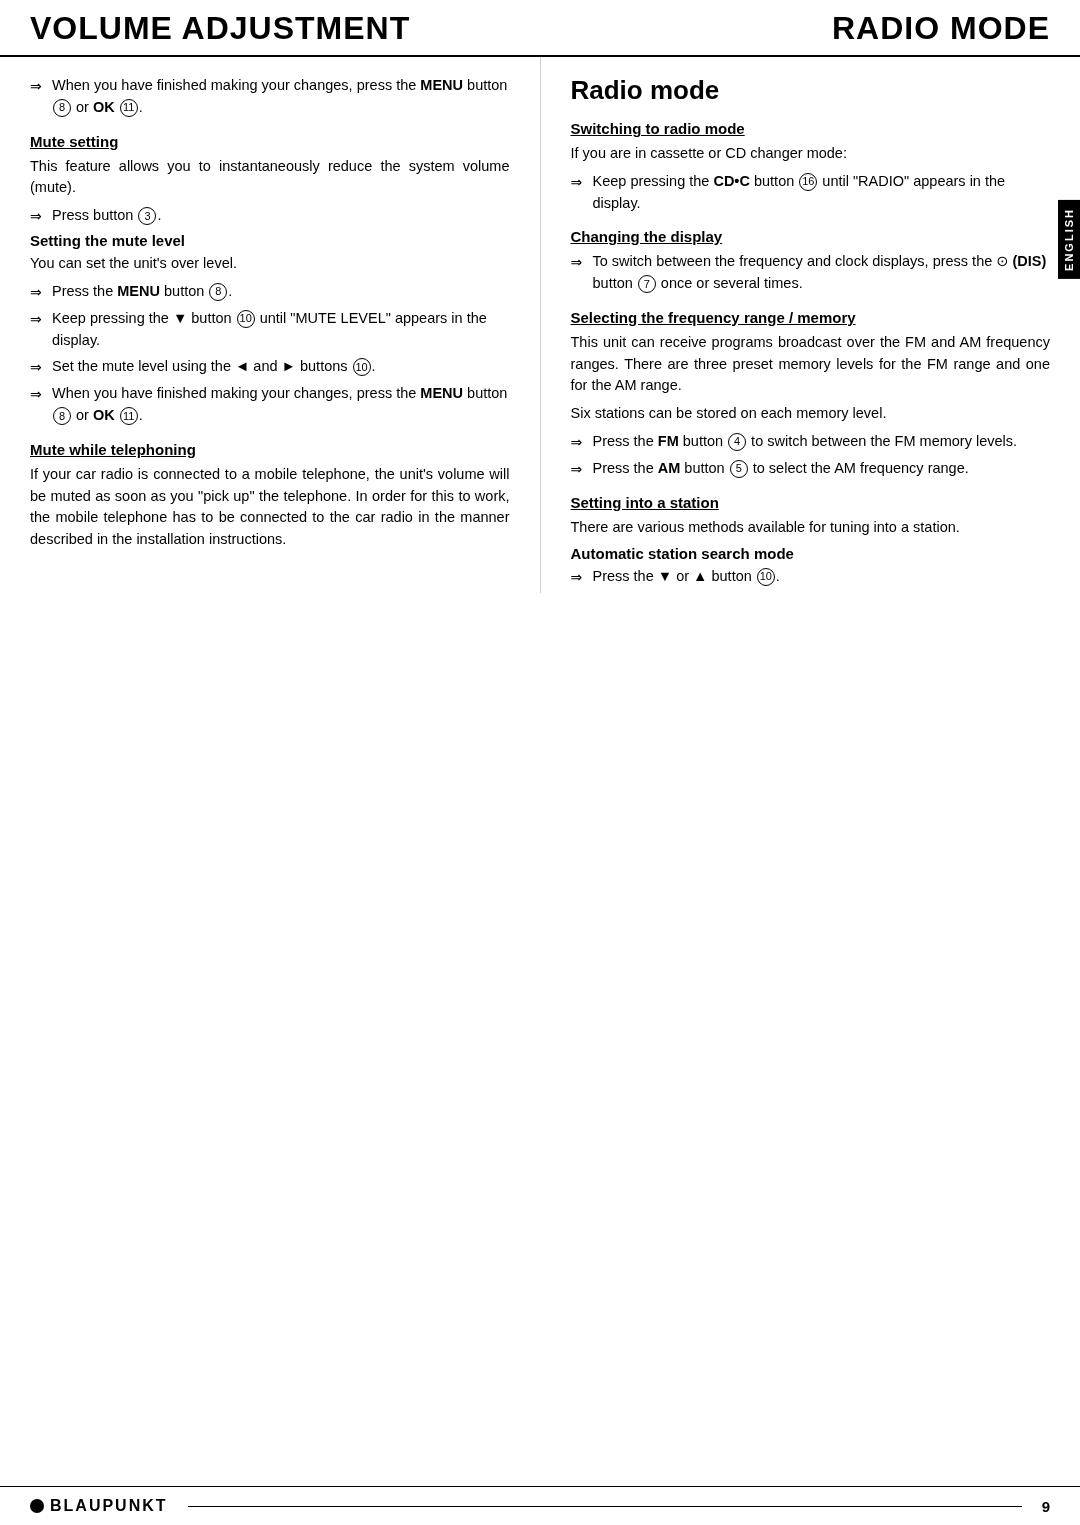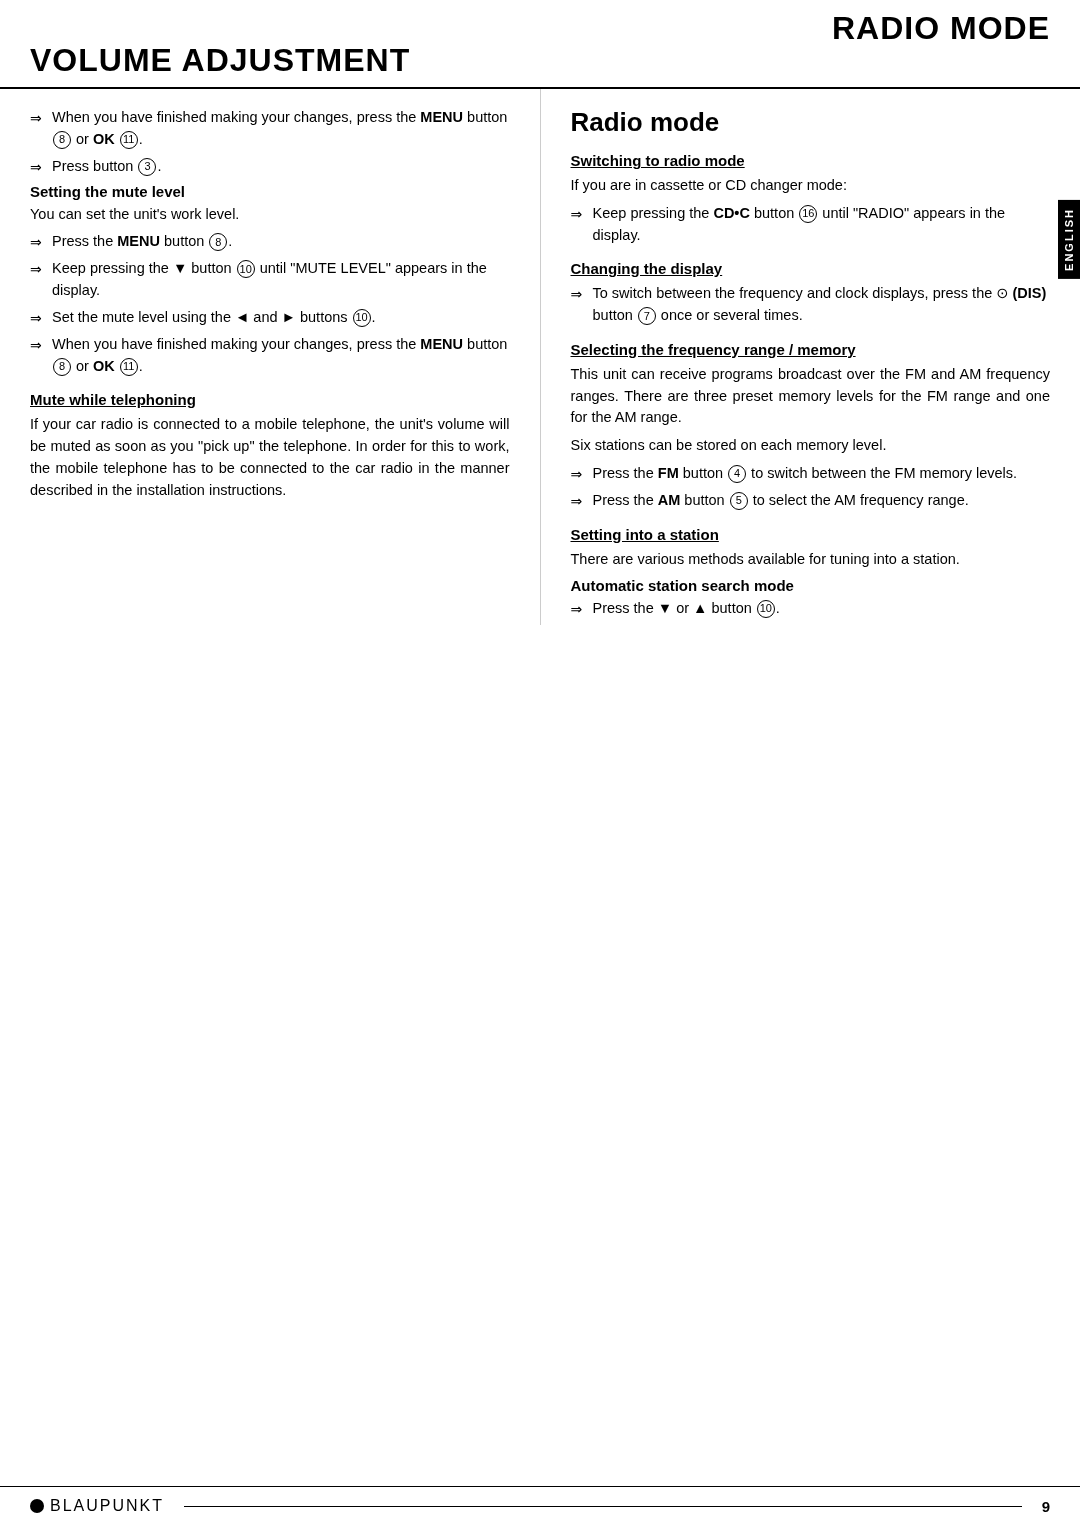--- a/index.html
+++ b/index.html
@@ -19,21 +19,20 @@
       display: flex;
       border-bottom: 2px solid #000;
       padding: 10px 30px 8px 30px;
     }
     .header-left {
       flex: 1;
       font-size: 32px;
       font-weight: 900;
       text-transform: uppercase;
       letter-spacing: 1px;
-      margin-top: 32px;
     }
     .header-right {
       flex: 1;
       font-size: 32px;
       font-weight: 900;
       text-transform: uppercase;
       letter-spacing: 1px;
       text-align: right;
     }
 
@@ -146,21 +145,21 @@
       display: flex;
       align-items: center;
       padding: 10px 30px;
       border-top: 1px solid #000;
     }
 
     .footer-logo {
       display: flex;
       align-items: center;
       font-size: 16px;
-      font-weight: 400;
+      font-weight: 700;
       letter-spacing: 2px;
       text-transform: uppercase;
     }
 
     .footer-logo-dot {
       width: 14px;
       height: 14px;
       background: #000;
       border-radius: 50%;
       margin-right: 6px;
@@ -194,28 +193,30 @@
 
   <div class="left-col">
 
     <div class="bullet-item">
       <span class="arrow">⇒</span>
       <span class="bullet-text">
         When you have finished making your changes, press the <span class="bold">MENU</span> button <span class="circled">8</span> or <span class="bold">OK</span> <span class="circled">11</span>.
       </span>
     </div>
 
+    <h3 class="subsection">Mute setting</h3>
+    <p>This feature allows you to instantaneously reduce the system volume (mute).</p>
 
     <div class="bullet-item">
       <span class="arrow">⇒</span>
       <span class="bullet-text">Press button <span class="circled">3</span>.</span>
     </div>
 
     <h4 class="subsubsection">Setting the mute level</h4>
-    <p>You can set the unit's work level.</p>
+    <p>You can set the unit's over level.</p>
 
     <div class="bullet-item">
       <span class="arrow">⇒</span>
       <span class="bullet-text">Press the <span class="bold">MENU</span> button <span class="circled">8</span>.</span>
     </div>
 
     <div class="bullet-item">
       <span class="arrow">⇒</span>
       <span class="bullet-text">Keep pressing the <span class="bold">▼</span> button <span class="circled">10</span> until "MUTE LEVEL" appears in the display.</span>
     </div>

